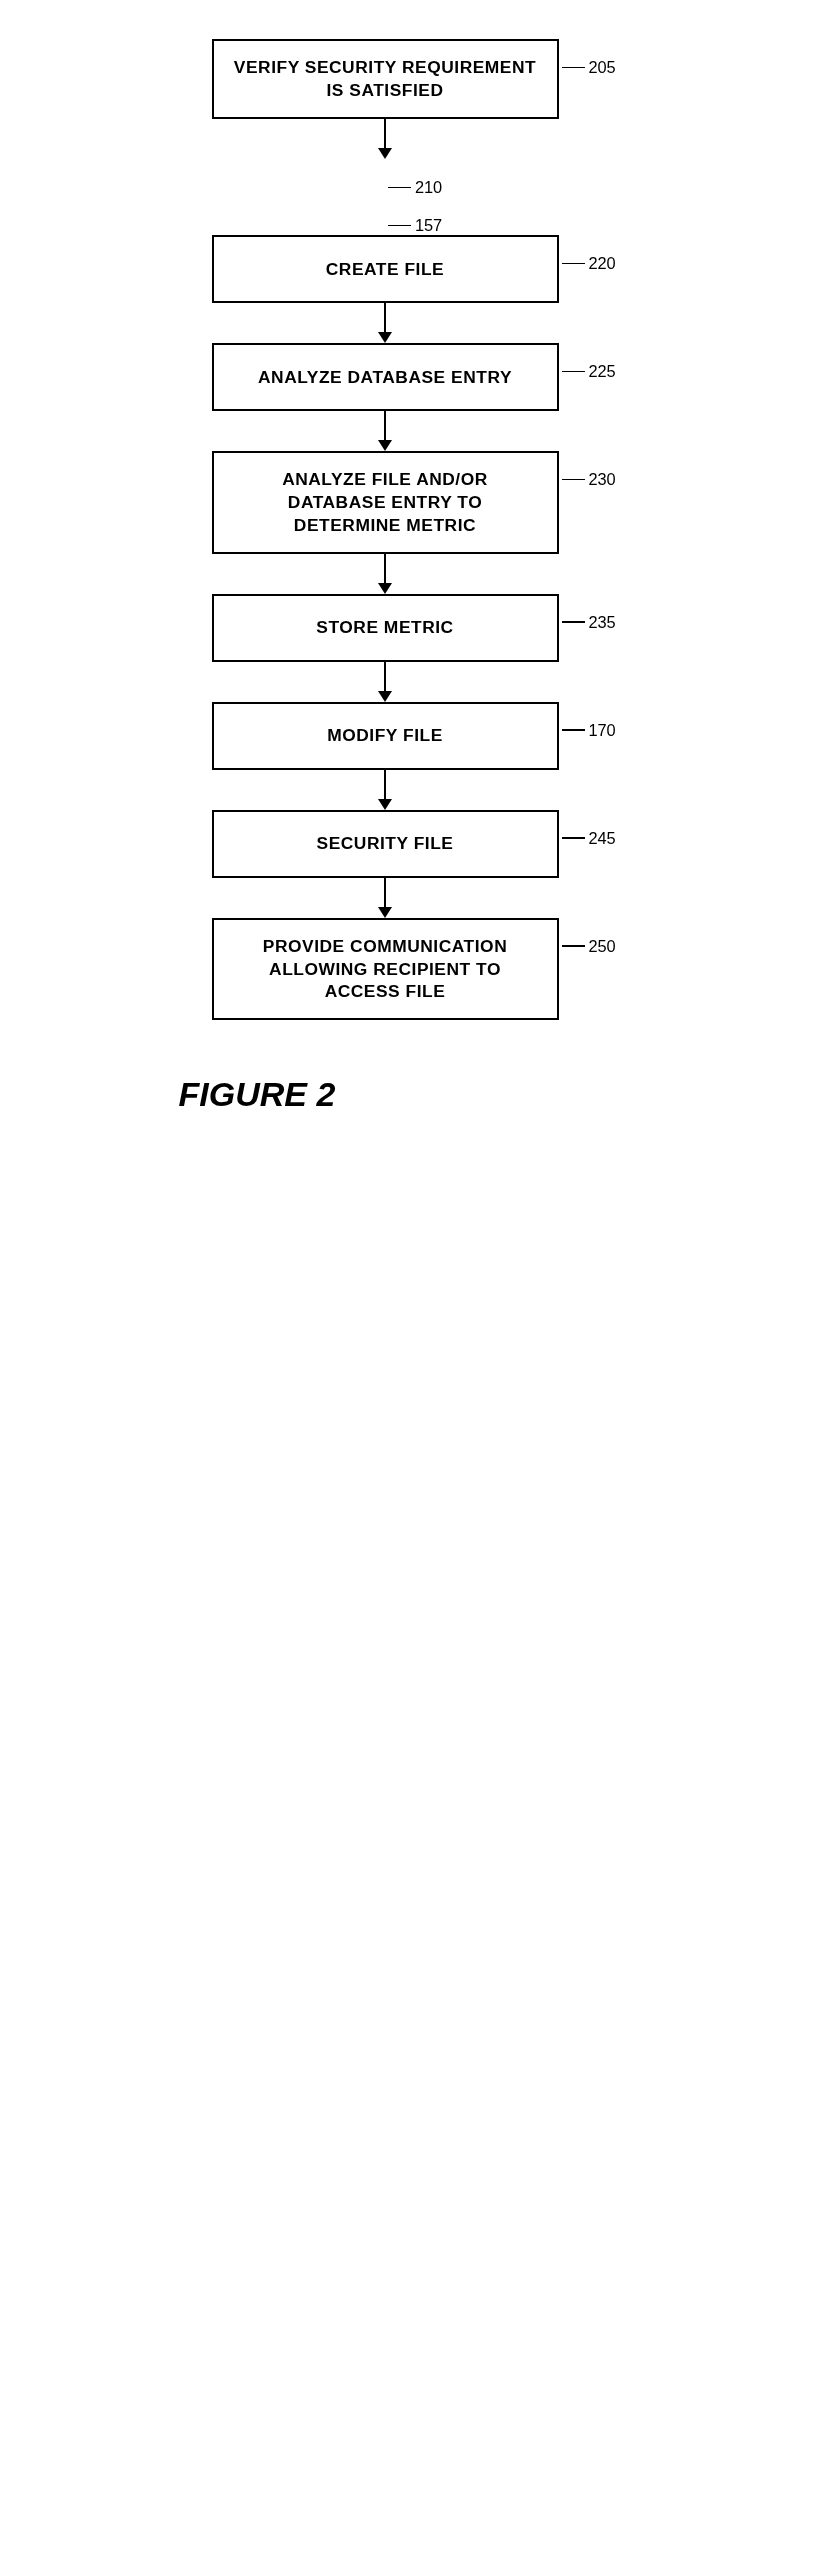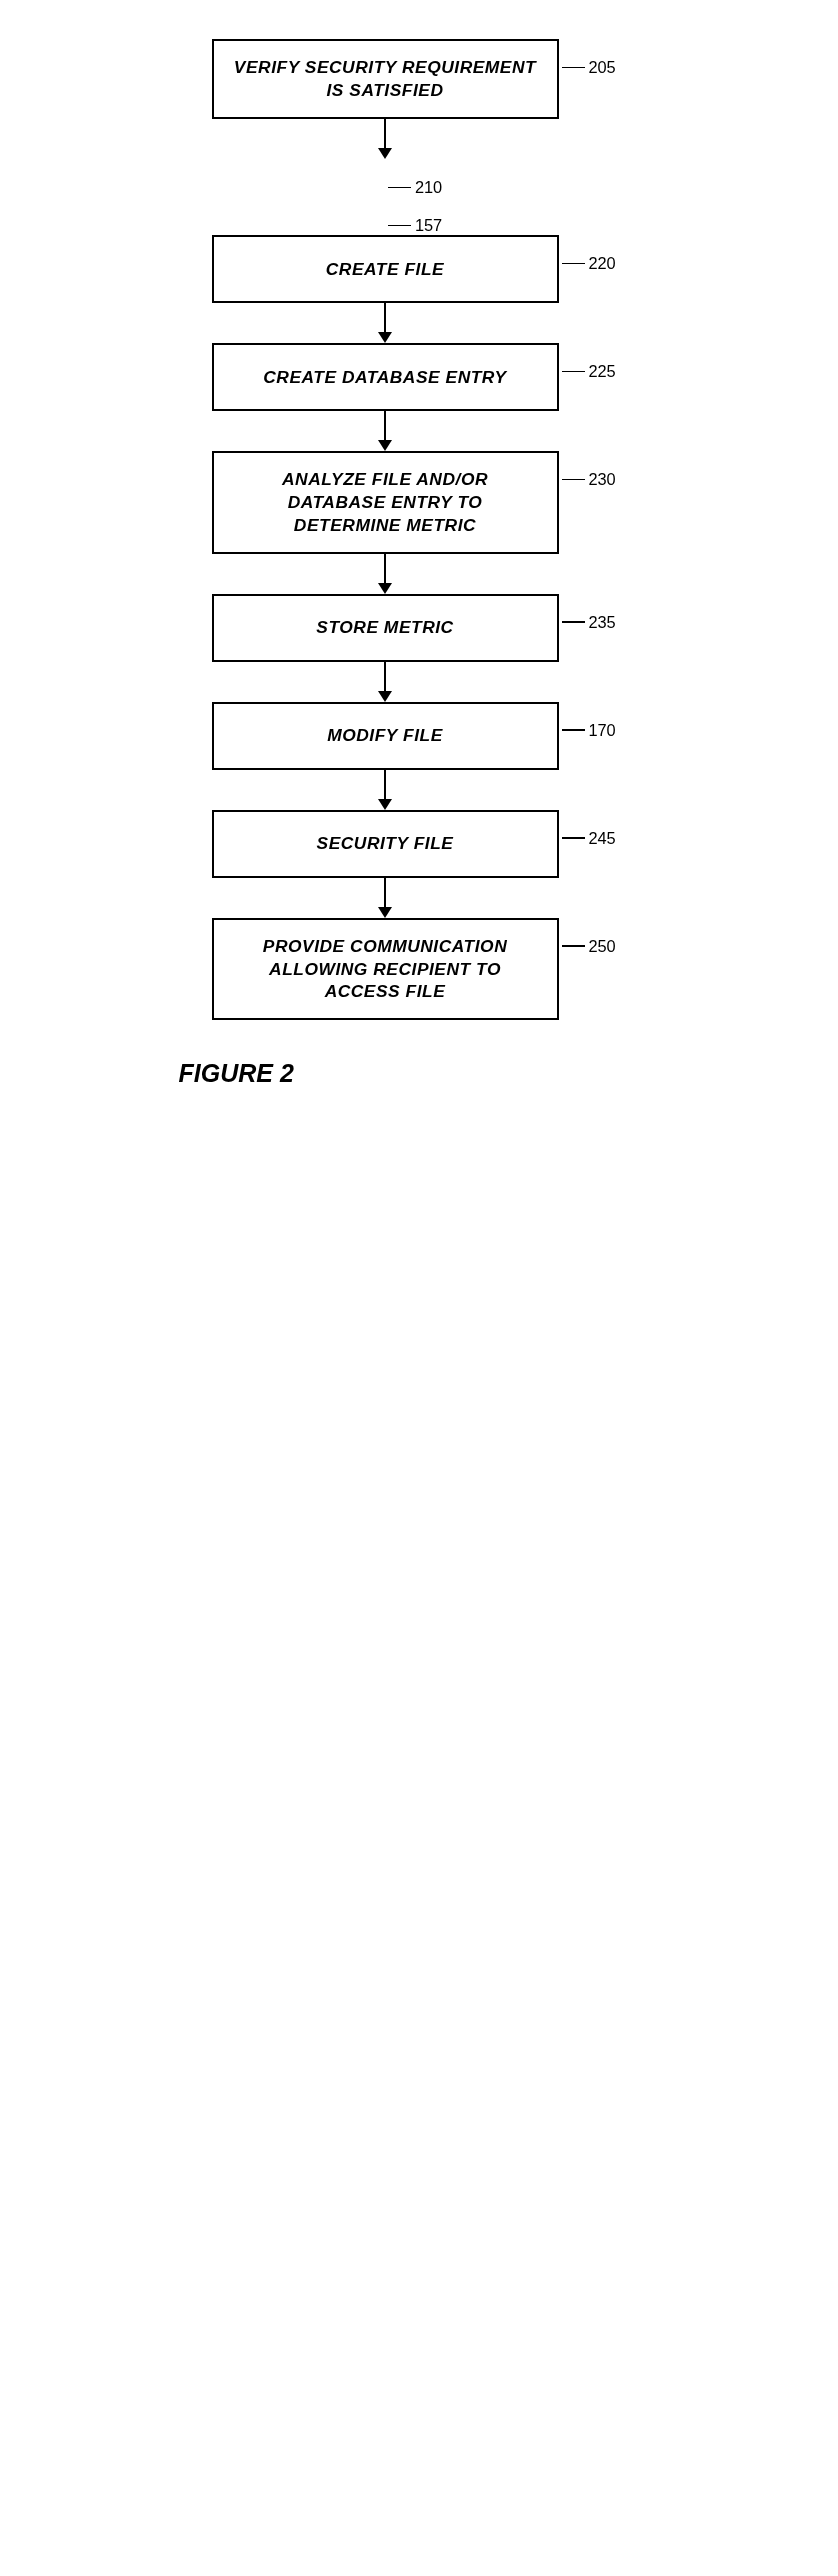--- a/index.html
+++ b/index.html
@@ -34,21 +34,20 @@
       font-size: 17.4px;
       font-weight: bold;
       letter-spacing: 0.03em;
       padding: 15.4px 19px;
       width: 347px;
       min-height: 68px;
       display: flex;
       align-items: center;
       justify-content: center;
       line-height: 1.3;
-      font-style: italic;
     }
 
     .arrow-line {
       width: 2.4px;
       background: #000000;
       height: 29px;
     }
 
     .arrow-head {
       width: 0;
@@ -60,24 +59,24 @@
 
     .arrow-centered {
       display: flex;
       flex-direction: column;
       align-items: center;
       
       margin-left: 0;
     }
 
     .figure-label {
-      font-size: 25px;
+      font-size: 34px;
       font-weight: bold;
       font-style: italic;
-      margin-top: 39px;
+      margin-top: 55px;
       align-self: flex-start;
       margin-left: 39px;
     }
 
     .step-group {
       display: flex;
       flex-direction: row;
       align-items: flex-start;
       width: 100%;
       justify-content: center;
@@ -165,21 +164,21 @@
         </div>
         <div class="ref-col">
           <div class="ref-line">
             <span class="tick"></span>
             <span class="ref-number">220</span>
           </div>
         </div>
       </div>
       <div class="step-group">
         <div class="step-box-col">
-          <div class="flow-box">CREATE DATABASE ENTRY</div>
+          <div class="flow-box">ANALYZE DATABASE ENTRY</div>
           <div class="arrow-centered">
             <div class="arrow-line"></div>
             <div class="arrow-head"></div>
           </div>
         </div>
         <div class="ref-col">
           <div class="ref-line">
             <span class="tick"></span>
             <span class="ref-number">225</span>
           </div>

